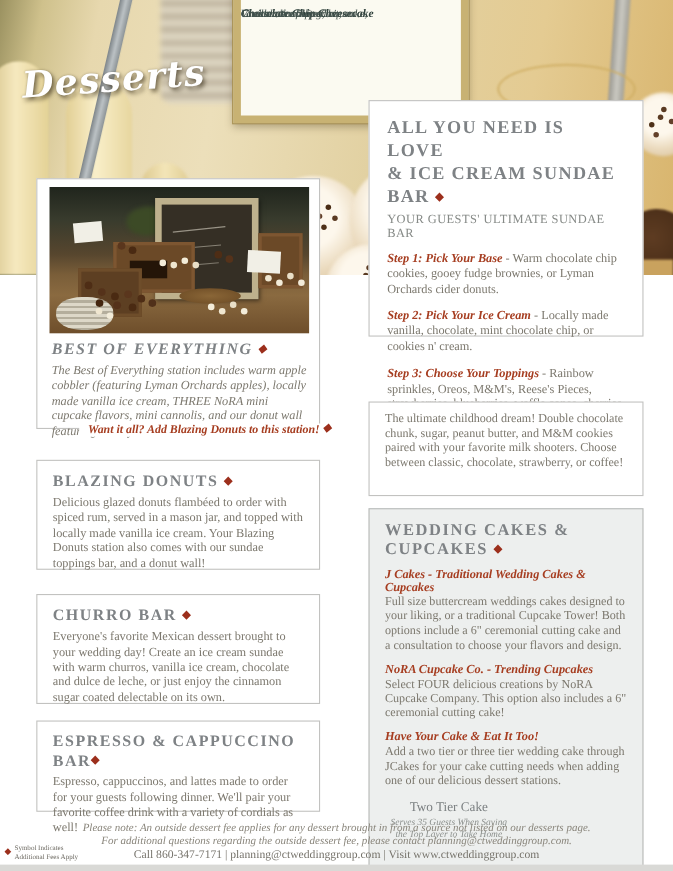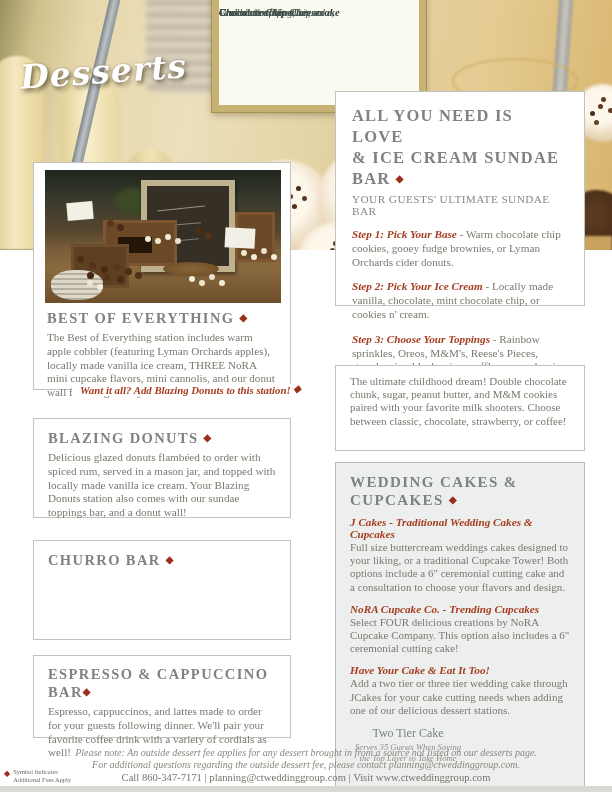--- a/index.html
+++ b/index.html
@@ -56,21 +56,21 @@
   .card-gray{background:#edefee;border:1px solid #b7bab8;}
   .ctitle{font-weight:bold;color:#7e8285;letter-spacing:1.4px;font-size:14.5px;line-height:18px;margin:0 0 4px 0;}
   .ctitle-lg{font-size:16.5px;line-height:21px;letter-spacing:1.2px;}
   .diamond{color:#9c2f1c;font-size:10px;vertical-align:2px;letter-spacing:0;}
   .body-txt{color:#7c786e;font-size:11.2px;line-height:13.8px;margin:0;}
   .lead-red{color:#a63d20;font-weight:bold;font-style:italic;}
   .note-red{color:#a63d20;font-weight:bold;font-style:italic;font-size:11px;}
   .subtitle{color:#868a87;font-size:11.3px;letter-spacing:.4px;margin:2px 0 0 0;}
   .para{margin:0 0 11px 0;}
   
-  .card-best{left:33px;top:162px;width:258px;height:228px;}
+  .card-best{left:33px;top:162px;width:258px;height:228px;font-style:italic;}
   .best-inner{position:absolute;left:13px;top:146px;width:232px;}
   .inset{position:absolute;left:11px;top:7px;width:236px;height:133px;overflow:hidden;
     background:linear-gradient(180deg,#20251d 0%,#383b2d 22%,#57462e 46%,#7a5e39 60%,#8a6a40 74%,#6e4e2b 100%);}
   .inset *{position:absolute;}
   .in-window{left:96px;top:10px;width:82px;height:80px;border:6px solid #beb18d;background:#352f25;box-shadow:1px 2px 4px rgba(0,0,0,.5);}
   .in-chalk1{left:10px;top:22px;width:48px;height:1px;background:rgba(235,230,215,.55);transform:rotate(-6deg);}
   .in-chalk2{left:12px;top:38px;width:42px;height:1px;background:rgba(235,230,215,.45);transform:rotate(-5deg);}
   .in-chalk3{left:14px;top:54px;width:38px;height:1px;background:rgba(235,230,215,.4);transform:rotate(-5deg);}
   .in-crate1{left:58px;top:50px;width:74px;height:46px;background:#6b4927;border:3px solid #7d5631;box-sizing:border-box;}
   .in-crate1-hole{left:12px;top:14px;width:34px;height:16px;background:#241508;}
@@ -177,20 +177,21 @@
 </div>
 <div class="note-want note-red"><span class="txt"><span>Want it all? Add Blazing Donuts to this station!</span> <span class="diamond">◆</span></span></div>
 
 <div class="card card-blazing">
   <h2 class="ctitle"><span>BLAZING DONUTS</span> <span class="diamond">◆</span></h2>
   <p class="body-txt">Delicious glazed donuts flambéed to order with spiced rum, served in a mason jar, and topped with locally made vanilla ice cream. Your Blazing Donuts station also comes with our sundae toppings bar, and a donut wall!</p>
 </div>
 
 <div class="card card-churro">
   <h2 class="ctitle"><span>CHURRO BAR</span> <span class="diamond">◆</span></h2>
+  <p class="body-txt">Everyone's favorite Mexican dessert brought to your wedding day! Create an ice cream sundae with warm churros, vanilla ice cream, chocolate and dulce de leche, or just enjoy the cinnamon sugar coated delectable on its own.</p>
 </div>
 
 <div class="card card-espresso">
   <h2 class="ctitle"><span>ESPRESSO &amp; CAPPUCCINO BAR</span><span class="diamond">◆</span></h2>
   <p class="body-txt">Espresso, cappuccinos, and lattes made to order for your guests following dinner. We'll pair your favorite coffee drink with a variety of cordials as well!</p>
 </div>
 
 <div class="card card-sundae">
   <h2 class="ctitle ctitle-lg">
     <span>ALL YOU NEED IS LOVE</span><br>

